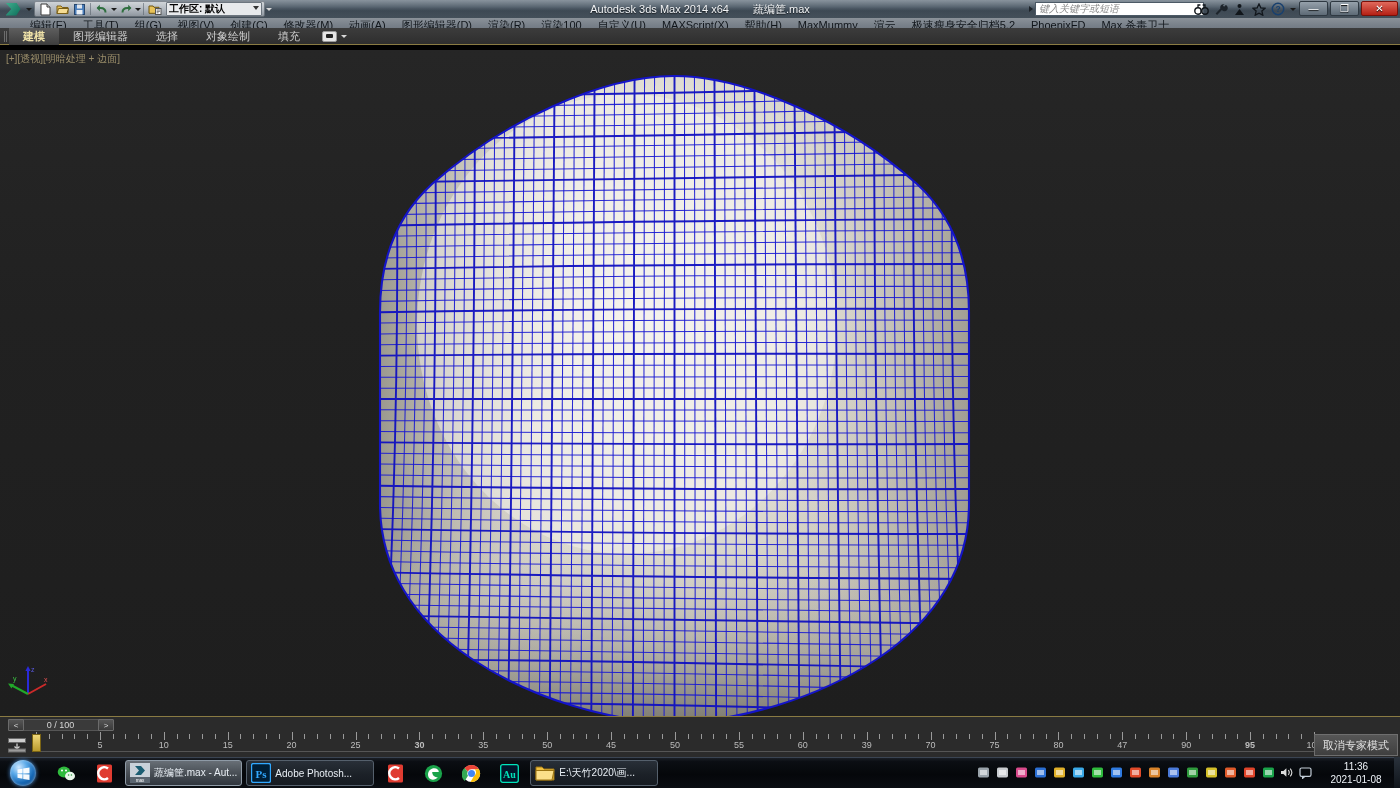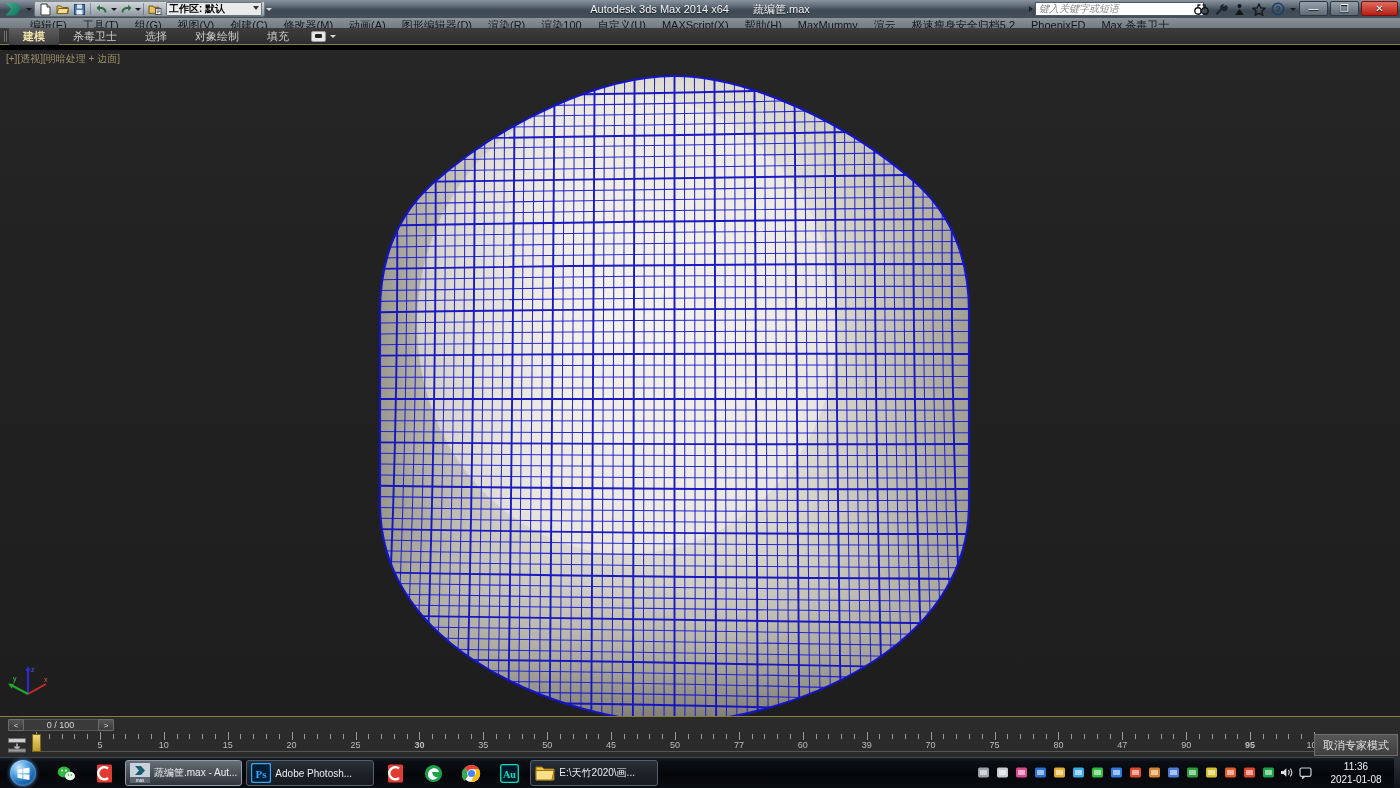--- a/index.html
+++ b/index.html
@@ -364,21 +364,21 @@
       <div class="mi">Max 杀毒卫士</div>
     </div>
 </div>
 
 <div id="ribbon">
   <div class="grip">
       <i></i>
     </div>
   <div id="ribbon-tabs" style="display:flex;align-items:center;">
       <div class="rtab active">建模</div>
-      <div class="rtab">杀毒卫士</div>
+      <div class="rtab">图形编辑器</div>
       <div class="rtab">选择</div>
       <div class="rtab">对象绘制</div>
       <div class="rtab">填充</div>
     </div>
   <div class="ribbon-right">
     <div class="chip">
         <i></i>
       </div>
     <div class="logo-caret">
         <div class="caret-dn lt"></div>
@@ -705,21 +705,21 @@
   <div class="lbl" style="left: 63.9px;">5</div>
       <div class="lbl" style="left: 127.8px;">10</div>
       <div class="lbl" style="left: 191.7px;">15</div>
       <div class="lbl" style="left: 255.6px; text-align: center;">20</div>
       <div class="lbl" style="left: 319.5px;">25</div>
       <div class="lbl" style="left: 383.4px; font-weight: bold;">30</div>
       <div class="lbl" style="left: 447.3px;">35</div>
       <div class="lbl" style="left: 511.2px;">50</div>
       <div class="lbl" style="left: 575.1px;">45</div>
       <div class="lbl" style="left: 639px;">50</div>
-      <div class="lbl" style="left: 702.9px;">77</div>
+      <div class="lbl" style="left: 702.9px;">55</div>
       <div class="lbl" style="left: 766.8px;">60</div>
       <div class="lbl" style="left: 830.7px;">39</div>
       <div class="lbl" style="left: 894.6px;">70</div>
       <div class="lbl" style="left: 958.5px;">75</div>
       <div class="lbl" style="left: 1022.4px;">80</div>
       <div class="lbl" style="left: 1086.3px;">47</div>
       <div class="lbl" style="left: 1150.2px;">90</div>
       <div class="lbl" style="left: 1214.1px; font-weight: bold;">95</div>
       <div class="lbl" style="left: 1278px;">100</div>
     </div>

